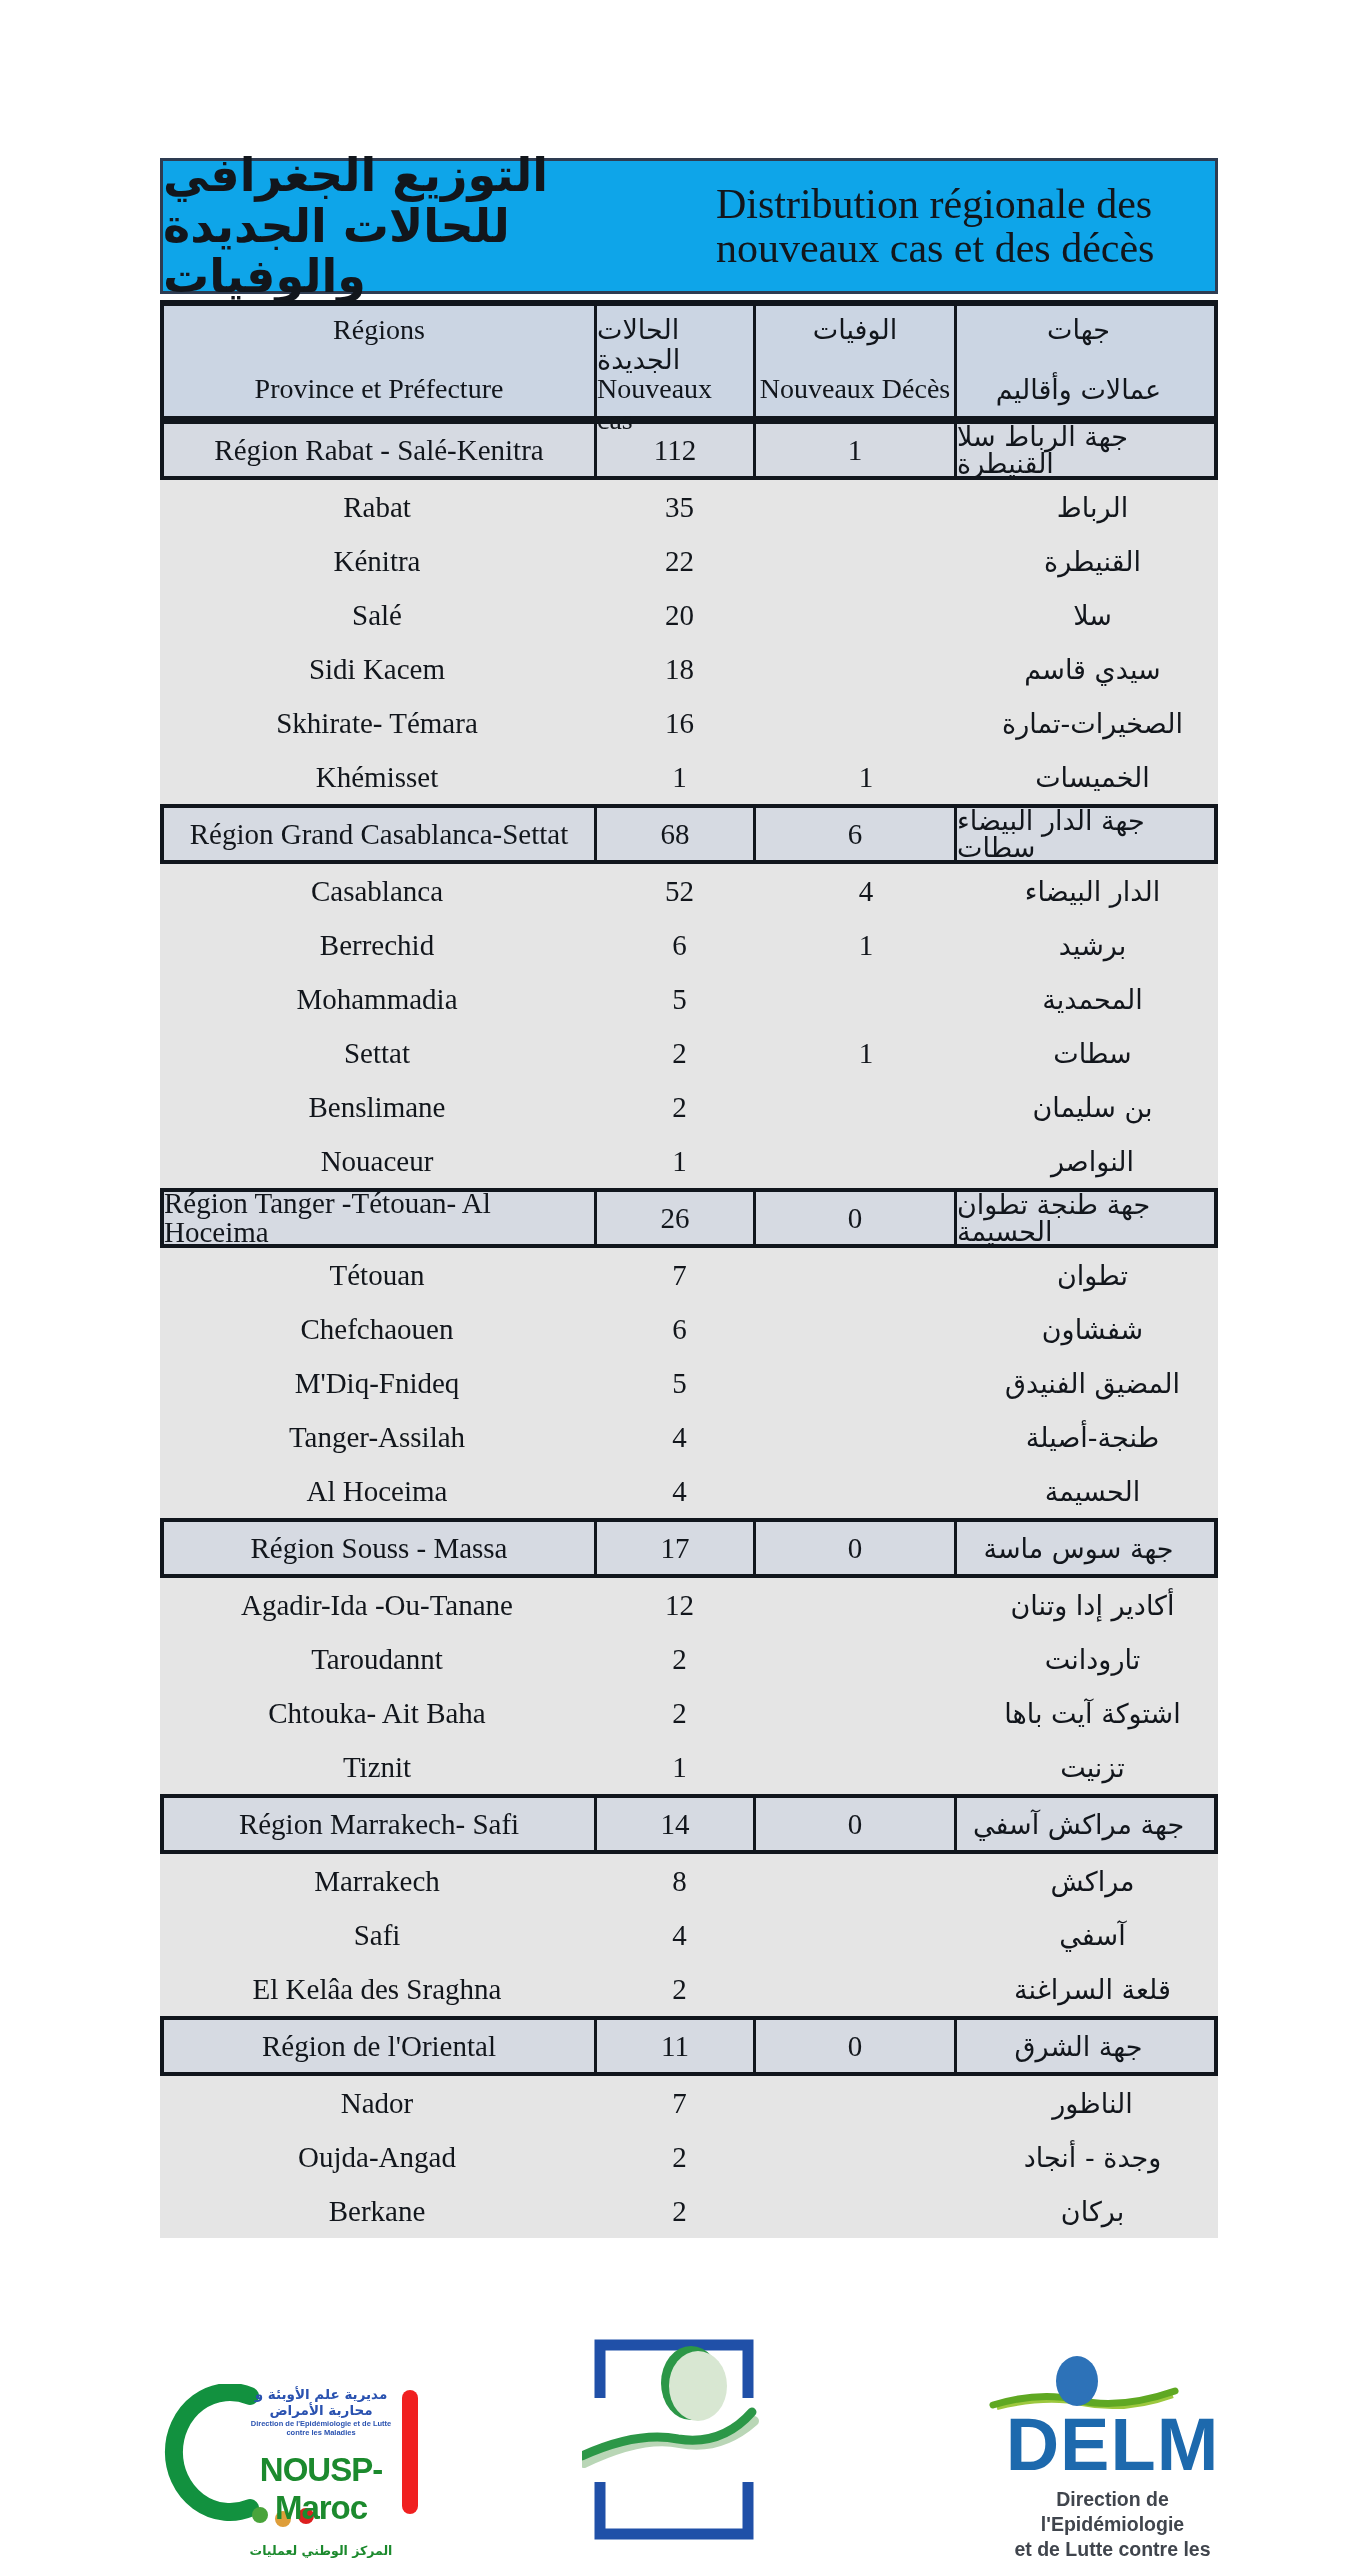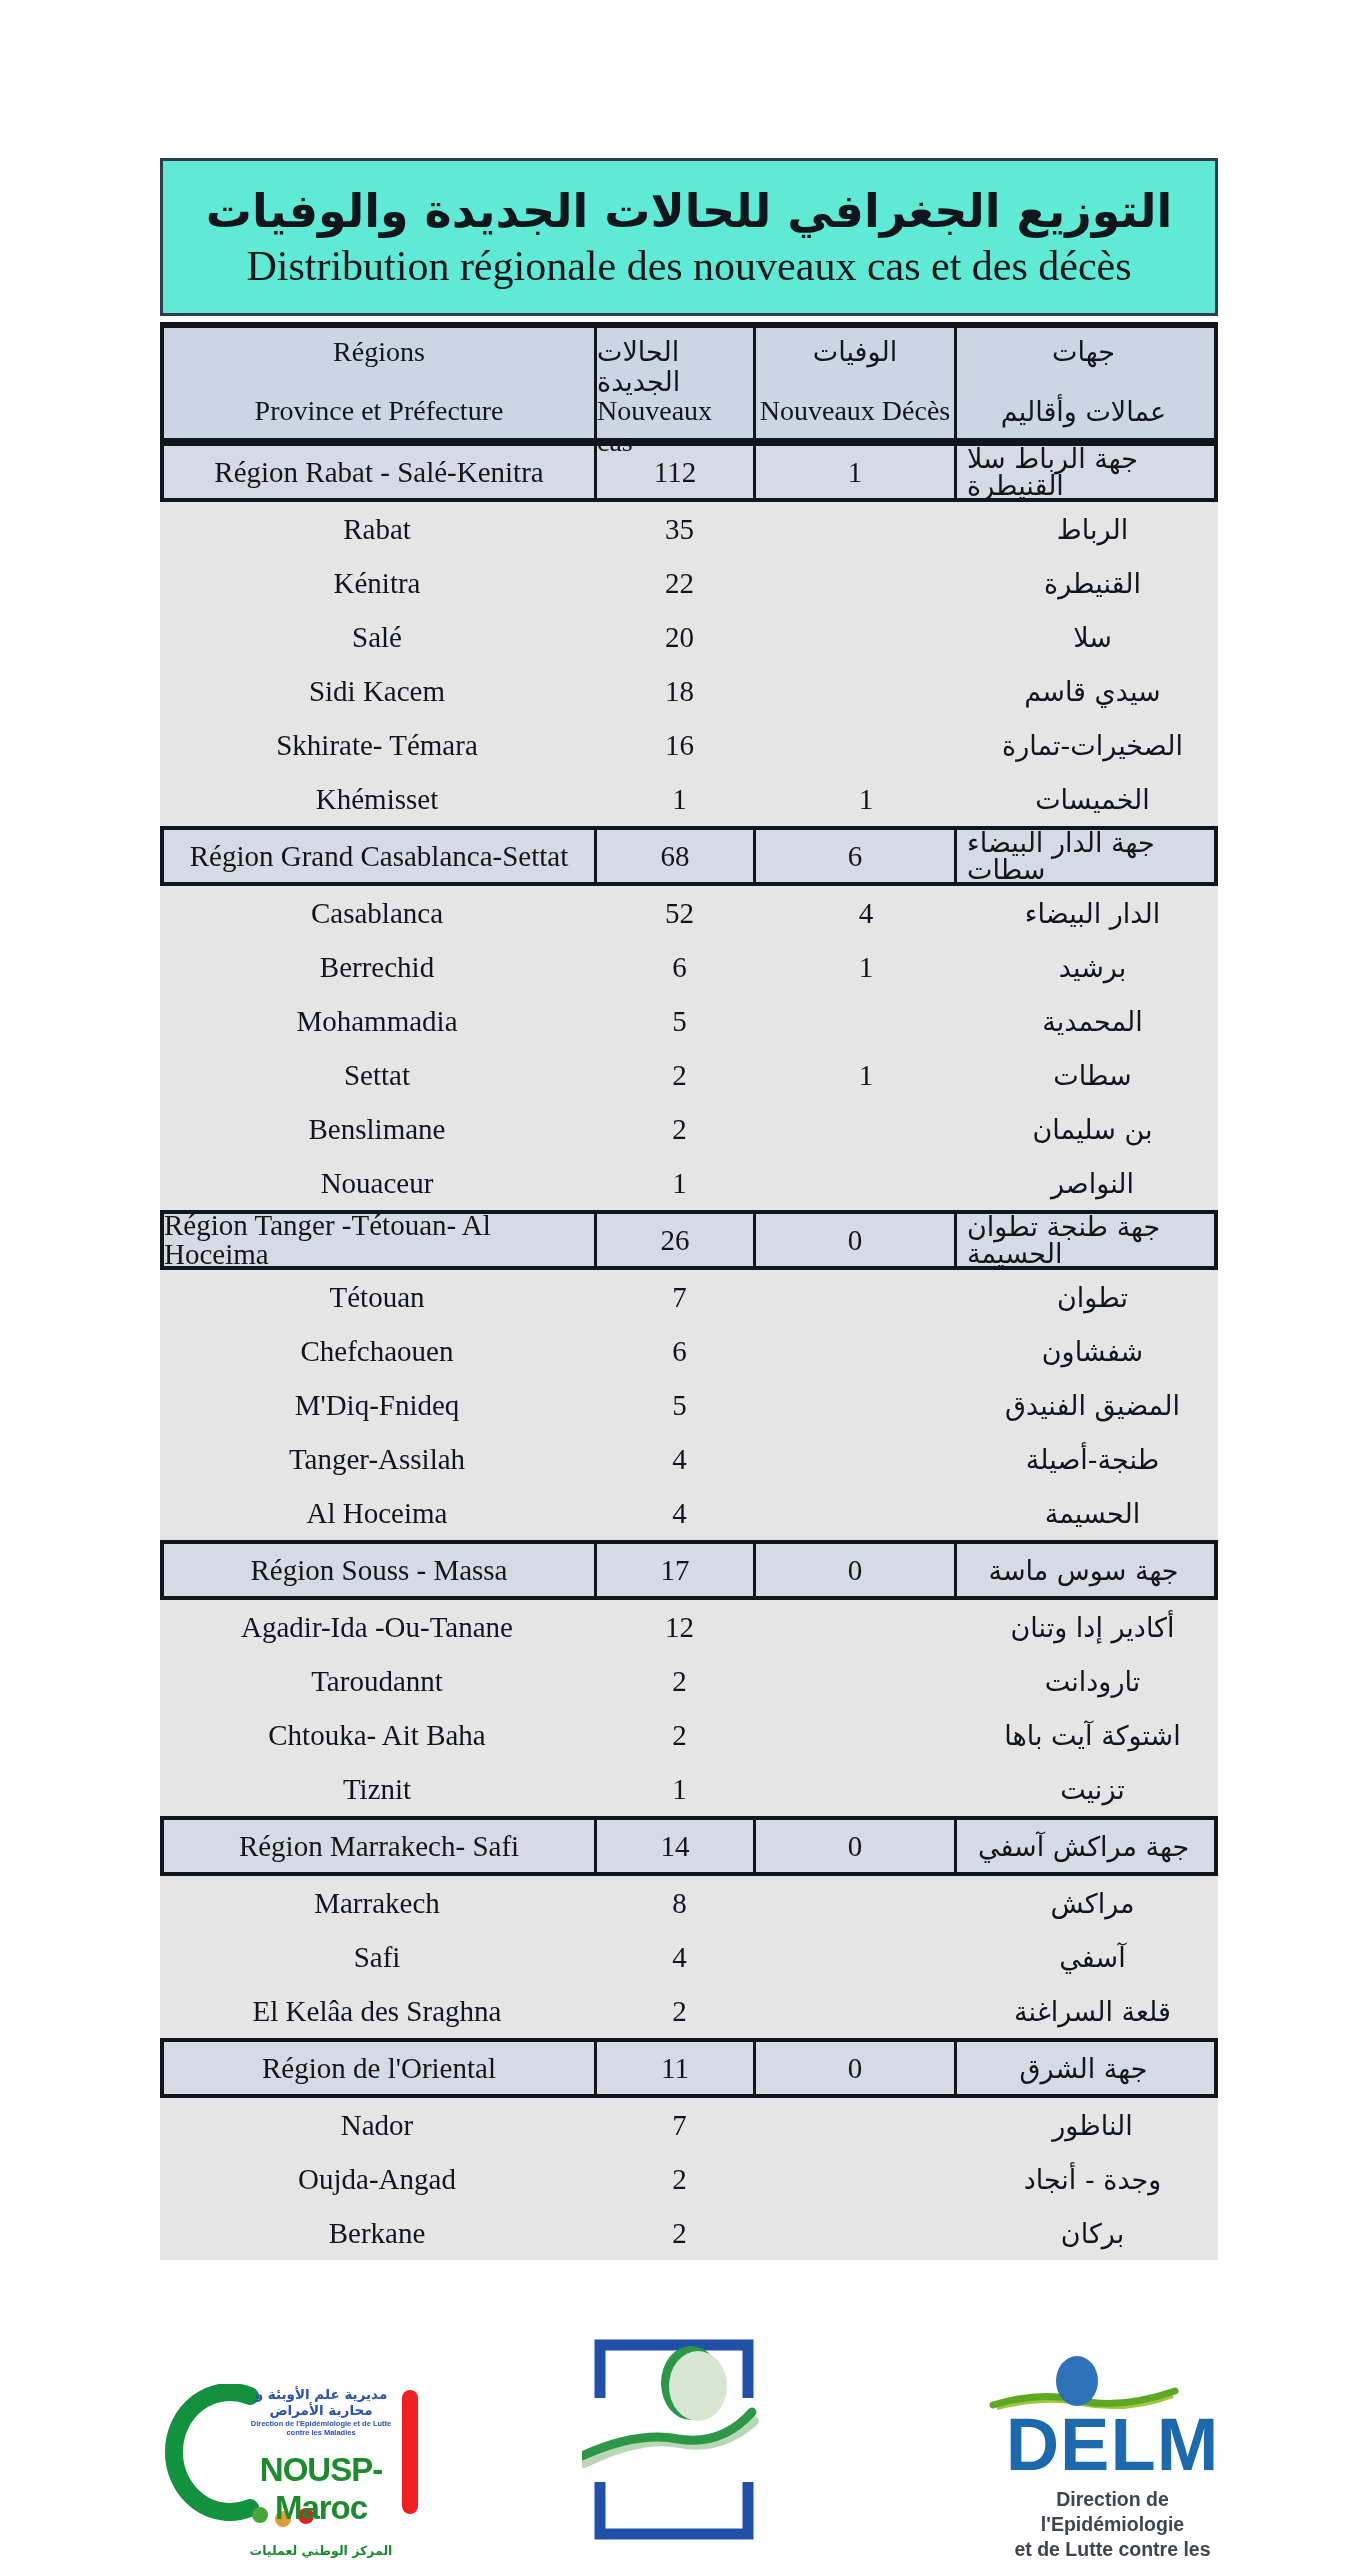--- a/index.html
+++ b/index.html
@@ -10,23 +10,23 @@
     --ink:#12161c;
   }
   *{margin:0;padding:0;box-sizing:border-box;}
   html,body{background:#ffffff;}
   body{
     width:1356px;height:2560px;position:relative;overflow:hidden;
     font-family:"Liberation Serif","DejaVu Serif",serif;color:var(--ink);
   }
   .table-wrap{position:absolute;left:160px;top:158px;width:1058px;}
   .title-box{
-    width:100%;height:158px;border:3px solid var(--title-border);
-    display:flex;flex-direction:column;align-items:center;justify-content:center;
-    background:#5eead4;gap:8px;
+    width:100%;height:136px;border:3px solid var(--title-border);
+    display:flex;flex-direction:row;align-items:center;justify-content:center;
+    background:#0ea5e9;gap:8px;
   }
   .title-ar{font-size:46px;font-weight:700;font-family:"DejaVu Sans",sans-serif;line-height:1.1;}
   .title-fr{font-size:42px;line-height:1.05;}
   .header-row{
     margin-top:6px;display:flex;background:var(--header-fill);
     border:4px solid var(--border);border-top-width:6px;height:120px;
   }
   .header-cell{
     display:flex;flex-direction:column;justify-content:space-between;
     align-items:center;padding:9px 0 11px;font-size:28px;line-height:1.1;
@@ -40,21 +40,21 @@
   .ar{font-family:"DejaVu Sans",sans-serif;font-size:27px;}
   
   .province-row .c1{width:434px;}
   .province-row .c2{width:171px;}
   .province-row .c3{width:202px;}
   .province-row .c4{width:251px;}
   
   .header-row .c1,.region-row .c1{width:430px;}
   .header-row .c2,.region-row .c2{width:159px;border-left:3px solid var(--border);}
   .header-row .c3,.region-row .c3{width:201px;border-left:3px solid var(--border);gap:17px;}
-  .header-row .c4,.region-row .c4{width:246px;border-left:3px solid var(--border);padding-left:10px;}
+  .header-row .c4,.region-row .c4{width:246px;border-left:3px solid var(--border);}
 
   
   .nousp{position:absolute;left:150px;top:2384px;width:272px;height:152px;}
   .nousp svg{position:absolute;left:0;top:0;}
   .nousp .txt{position:absolute;left:92px;top:2px;width:158px;text-align:center;
     font-family:"Liberation Sans","DejaVu Sans",sans-serif;}
   .nousp .t-ar1{color:#2a52b0;font-weight:700;font-size:13.5px;font-family:"DejaVu Sans",sans-serif;}
   .nousp .t-fr1{color:#2a52b0;font-weight:700;font-size:7.5px;margin-top:1px;}
   .nousp .t-main{color:#1c8a2e;font-weight:700;font-size:33px;letter-spacing:-1px;margin-top:14px;}
   .nousp .t-ar2{color:#1c8a2e;font-weight:700;font-size:12.5px;margin-top:16px;font-family:"DejaVu Sans",sans-serif;}

